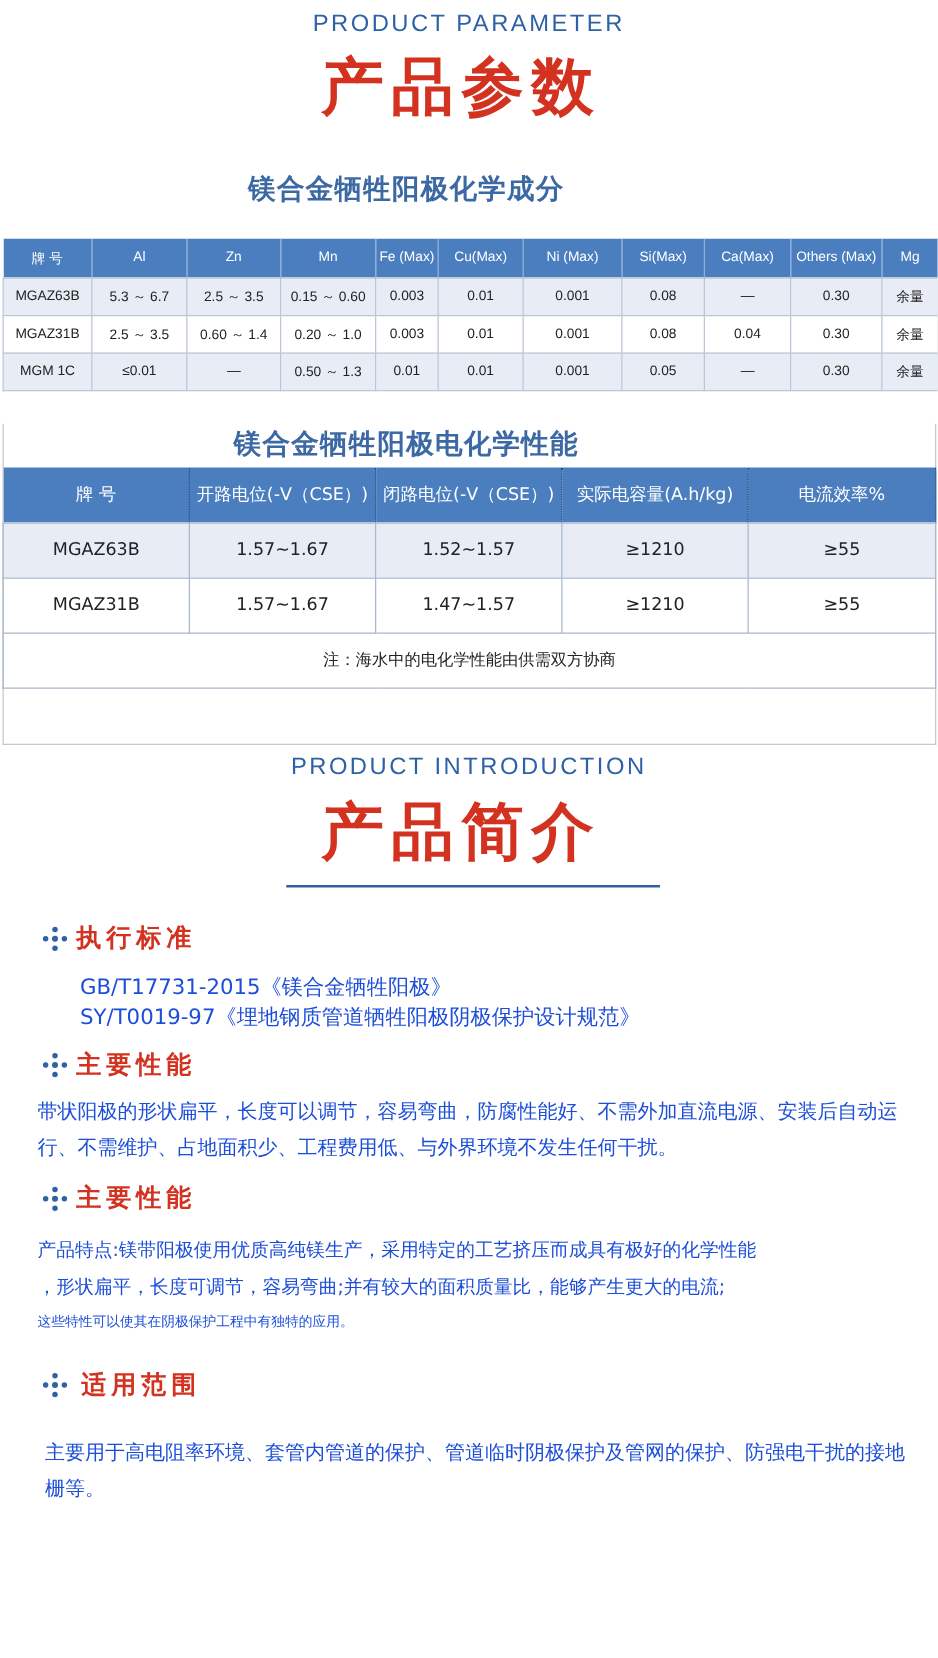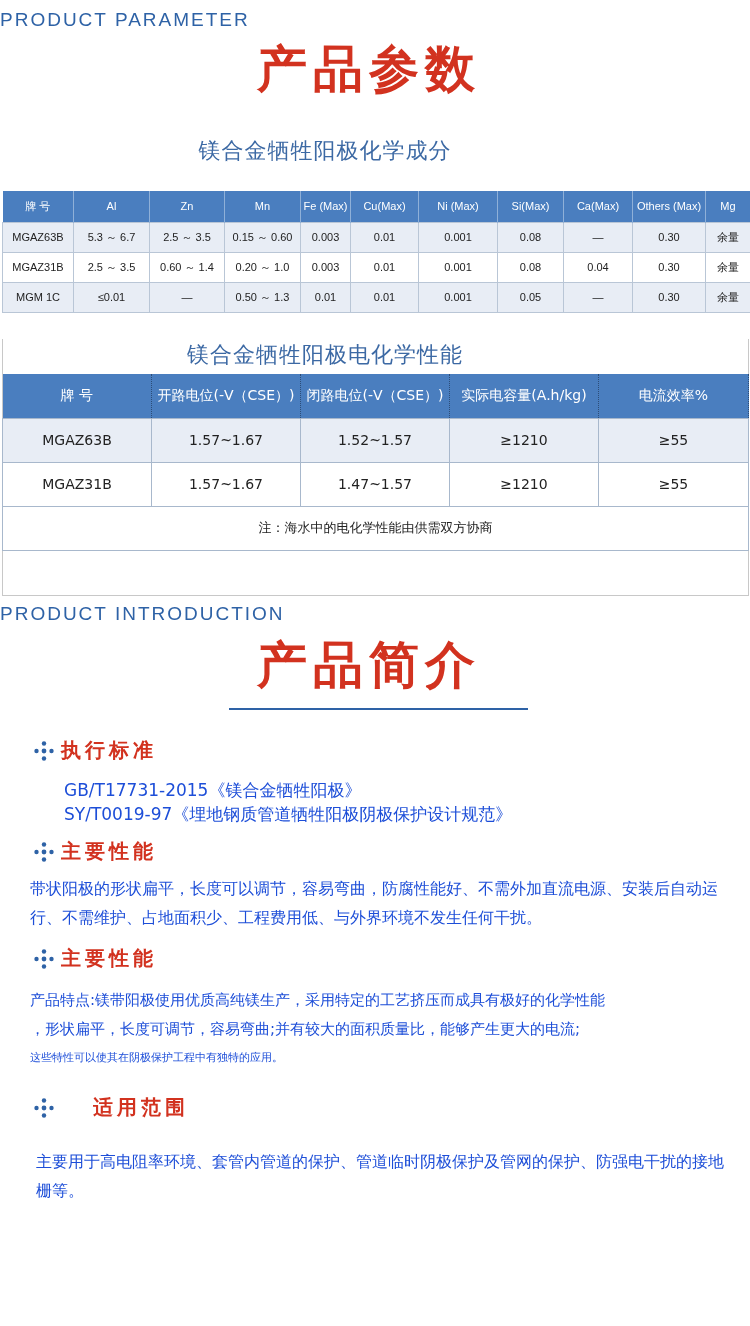--- a/index.html
+++ b/index.html
@@ -1,20 +1,20 @@
 <!DOCTYPE html>
 <html><head>
 <meta charset="utf-8">
 <style>
   * { box-sizing: border-box; margin: 0; padding: 0; }
   body { width: 750px; height: 1326px; background: #ffffff; font-family: "DejaVu Sans", "Liberation Sans", sans-serif; position: relative; overflow: hidden; }
   .abs { position: absolute; }
-  .en-title { left: 0; width: 750px; color: #2e62a6; font-family: "Liberation Sans", "DejaVu Sans", sans-serif; font-size: 19px; letter-spacing: 2px; }
+  .en-title { left: 0; width: 750px; text-align: center; color: #2e62a6; font-family: "Liberation Sans", "DejaVu Sans", sans-serif; font-size: 19px; letter-spacing: 2px; }
   .cn-title { left: 0; width: 738px; text-align: center; color: #d2321f; font-size: 50px; font-weight: bold; letter-spacing: 6px; }
-  .sub-title { left: 0; width: 650px; text-align: center; color: #3c69a4; font-size: 22px; font-weight: normal; letter-spacing: 1px; }
+  .sub-title { left: 0; width: 650px; text-align: center; color: #3c69a4; font-size: 22px; font-weight: bold; letter-spacing: 1px; }
 
   table { border-collapse: collapse; position: absolute; table-layout: fixed; }
   .t1 { left: 2px; top: 191px; width: 748px; }
   .t1 th { background: #4a7ebf; color: #ffffff; font-weight: normal; font-size: 11px; height: 31px; border-right: 1px solid #8fb0d8; text-align: center; font-family: "Liberation Sans", "DejaVu Sans", sans-serif; }
   .t1 td { font-size: 11px; color: #222; height: 30px; text-align: center; border: 1px solid #b9c6d6; font-family: "Liberation Sans", "DejaVu Sans", sans-serif; }
   .t1 tr.odd td { background: #e8edf5; }
   .t1 tr.even td { background: #ffffff; }
 
   .t2-wrap { left: 2px; top: 339px; width: 747px; height: 257px; border: 1px solid #c8c8c8; border-top: none; }
   .t2 { left: 2px; top: 374px; width: 746px; }
@@ -194,21 +194,21 @@
         <circle cx="18.5" cy="11" r="2.2"></circle>
         <circle cx="11" cy="11" r="2.4"></circle>
       </g>
     </svg>
   <span>主要性能</span>
 </div>
 <div class="abs body-text" style="left:30px; top:986px; font-size:15px;">产品特点:镁带阳极使用优质高纯镁生产，采用特定的工艺挤压而成具有极好的化学性能</div>
 <div class="abs body-text" style="left:30px; top:1015px; font-size:15px;">，形状扁平，长度可调节，容易弯曲;并有较大的面积质量比，能够产生更大的电流;</div>
 <div class="abs body-text" style="left:30px; top:1043px; font-size:11px;">这些特性可以使其在阴极保护工程中有独特的应用。</div>
 
-<div class="abs sec-head" style="top:1094px;gap:28px;">
+<div class="abs sec-head" style="top:1094px;">
   <svg width="22" height="22" viewBox="0 0 22 22">
       <g fill="#2e62a6">
         <circle cx="11" cy="3.5" r="2.2"></circle>
         <circle cx="11" cy="18.5" r="2.2"></circle>
         <circle cx="3.5" cy="11" r="2.2"></circle>
         <circle cx="18.5" cy="11" r="2.2"></circle>
         <circle cx="11" cy="11" r="2.4"></circle>
       </g>
     </svg>
   <span style="margin-left:4px;">适用范围</span>

